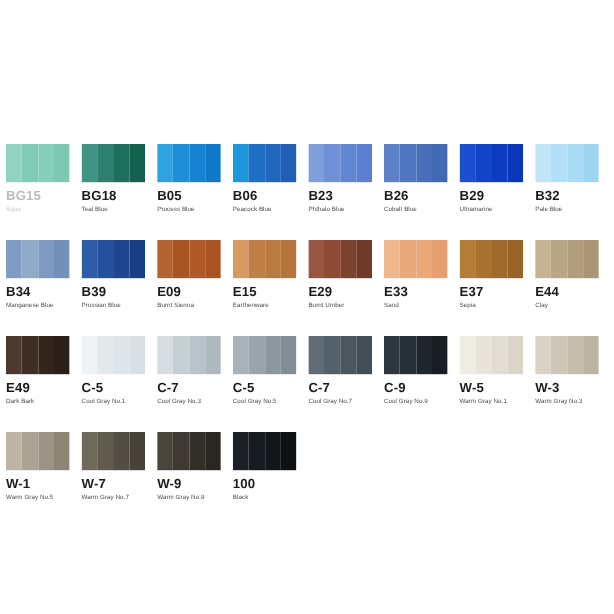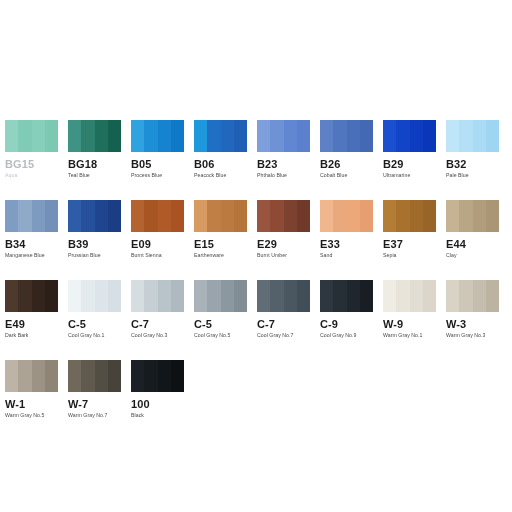--- a/index.html
+++ b/index.html
@@ -295,21 +295,21 @@
         <div class="swatch-code">C-9</div>
         <div class="swatch-name">Cool Gray No.9</div>
       </div>
       <div class="swatch-cell">
         <div class="swatch-chip">
           <div class="band" style="background: rgb(239, 236, 228);"></div>
           <div class="band" style="background: rgb(232, 228, 218);"></div>
           <div class="band" style="background: rgb(226, 221, 210);"></div>
           <div class="band" style="background: rgb(220, 214, 202);"></div>
         </div>
-        <div class="swatch-code">W-9</div>
+        <div class="swatch-code">W-5</div>
         <div class="swatch-name">Warm Gray No.1</div>
       </div>
       <div class="swatch-cell">
         <div class="swatch-chip">
           <div class="band" style="background: rgb(217, 211, 198);"></div>
           <div class="band" style="background: rgb(206, 199, 184);"></div>
           <div class="band" style="background: rgb(197, 189, 173);"></div>
           <div class="band" style="background: rgb(188, 179, 161);"></div>
         </div>
         <div class="swatch-code">W-3</div>
@@ -330,20 +330,30 @@
           <div class="band" style="background: rgb(111, 104, 91);"></div>
           <div class="band" style="background: rgb(96, 90, 78);"></div>
           <div class="band" style="background: rgb(83, 78, 67);"></div>
           <div class="band" style="background: rgb(72, 67, 58);"></div>
         </div>
         <div class="swatch-code">W-7</div>
         <div class="swatch-name">Warm Gray No.7</div>
       </div>
       <div class="swatch-cell">
         <div class="swatch-chip">
+          <div class="band" style="background: rgb(74, 69, 58);"></div>
+          <div class="band" style="background: rgb(62, 58, 49);"></div>
+          <div class="band" style="background: rgb(52, 47, 40);"></div>
+          <div class="band" style="background: rgb(42, 38, 32);"></div>
+        </div>
+        <div class="swatch-code">W-9</div>
+        <div class="swatch-name">Warm Gray No.9</div>
+      </div>
+      <div class="swatch-cell">
+        <div class="swatch-chip">
           <div class="band" style="background: rgb(27, 32, 38);"></div>
           <div class="band" style="background: rgb(22, 27, 32);"></div>
           <div class="band" style="background: rgb(17, 22, 26);"></div>
           <div class="band" style="background: rgb(13, 17, 20);"></div>
         </div>
         <div class="swatch-code">100</div>
         <div class="swatch-name">Black</div>
       </div>
     </div>
 </div>

